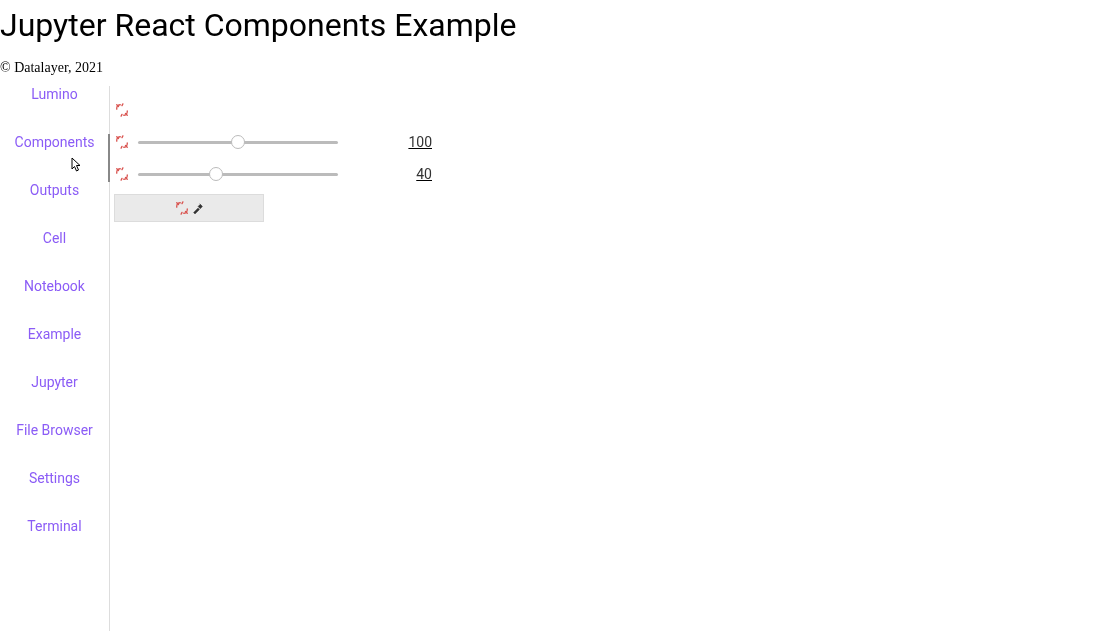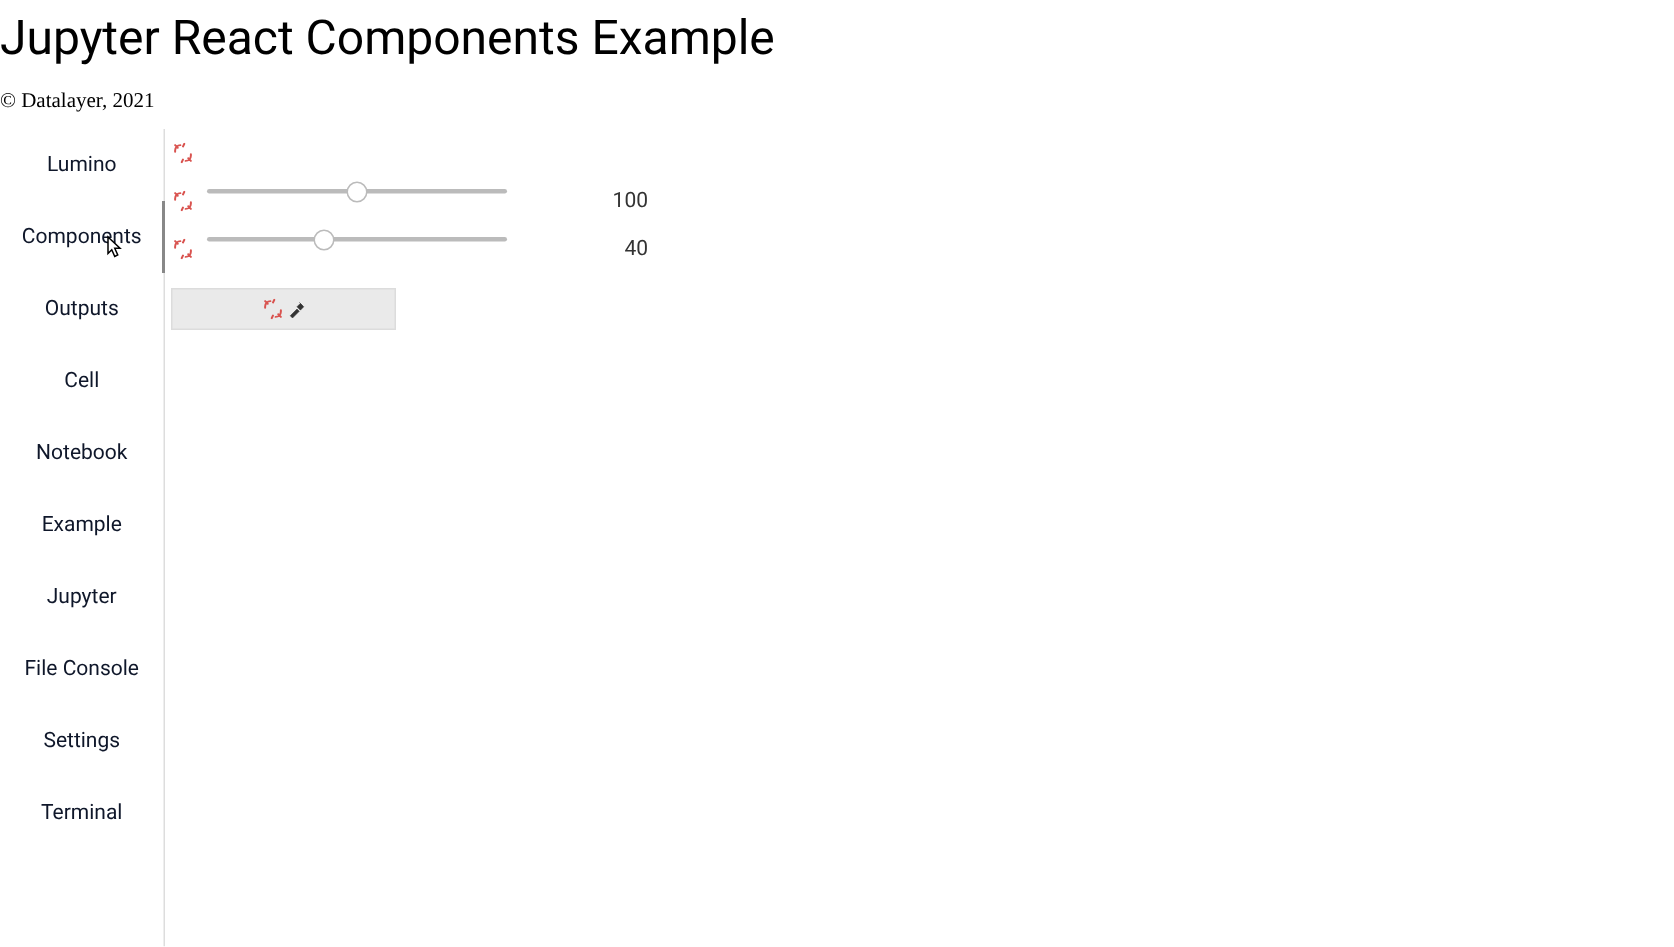--- a/index.html
+++ b/index.html
@@ -28,24 +28,24 @@
     }
     .sidebar {
       width: 110px;
       border-right: 1px solid #ddd;
       display: flex;
       flex-direction: column;
     }
     .sidebar-item {
       height: 48px;
       display: flex;
-      align-items: center;
+      align-items: flex-start;
       justify-content: center;
       font-size: 14px;
-      color: #0f172a;
+      color: #8b5cf6;
       cursor: pointer;
       position: relative;
     }
     .sidebar-item.indicator::after {
       content: "";
       position: absolute;
       right: -1px;
       top: 0px;
       width: 2px;
       height: 100%;
@@ -56,23 +56,24 @@
       left: 68px;
       top: 22px;
       pointer-events: none;
     }
     .main {
       flex: 1;
       padding: 8px 4px;
     }
     .row {
       display: flex;
-      align-items: flex-start;
+      align-items: center;
       height: 32px;
       gap: 4px;
+      text-decoration: underline;
     }
     .refresh-icon {
       width: 16px;
       height: 16px;
       display: inline-flex;
       align-items: center;
       justify-content: center;
       flex-shrink: 0;
     }
     .refresh-icon svg { width: 14px; height: 14px; }
@@ -156,21 +157,21 @@
     <div class="sidebar-item">
       <span>Notebook</span>
     </div>
     <div class="sidebar-item">
       <span>Example</span>
     </div>
     <div class="sidebar-item">
       <span>Jupyter</span>
     </div>
     <div class="sidebar-item">
-      <span>File Console</span>
+      <span>File Browser</span>
     </div>
     <div class="sidebar-item">
       <span>Settings</span>
     </div>
     <div class="sidebar-item">
       <span>Terminal</span>
     </div>
   </nav>
 
   <main class="main">

